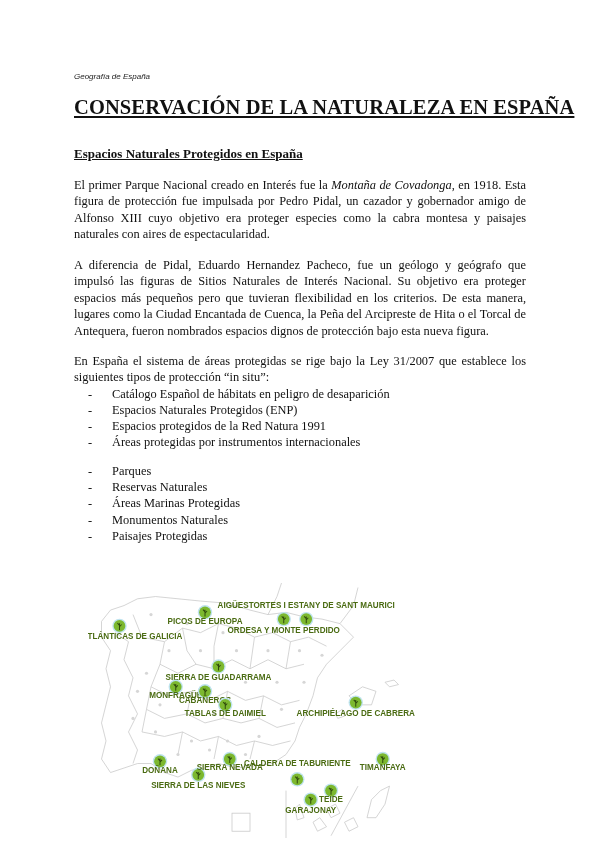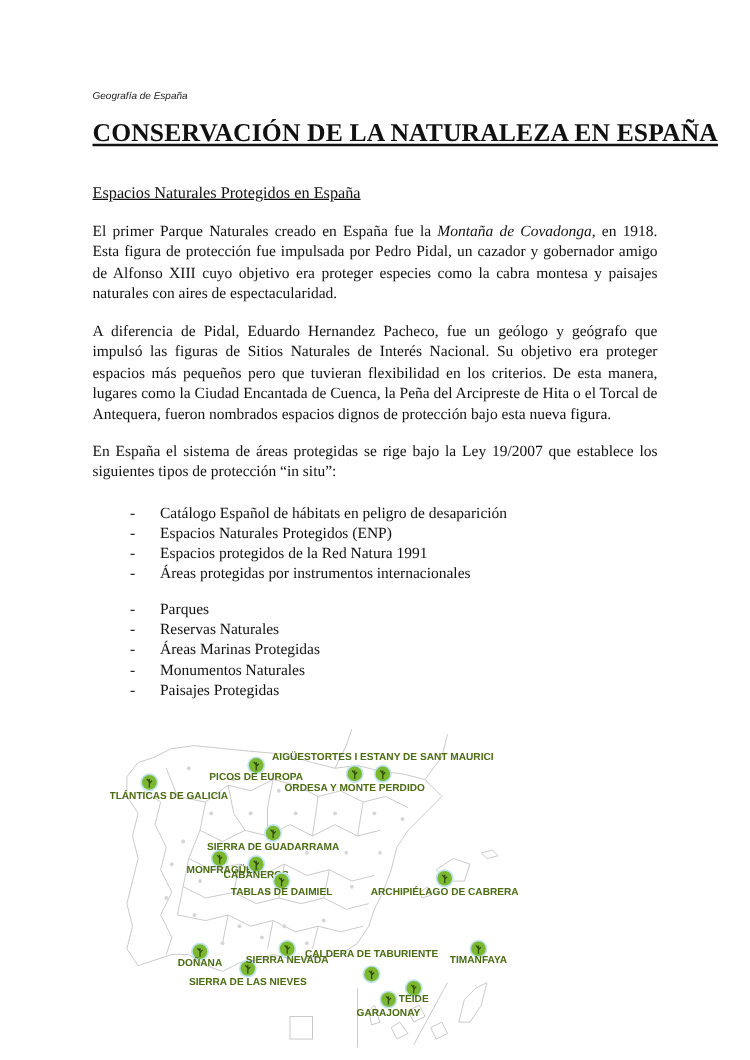--- a/index.html
+++ b/index.html
@@ -3,52 +3,52 @@
 <meta charset="utf-8">
 <style>
   html, body { margin: 0; padding: 0; background: #ffffff; }
   body { width: 600px; height: 848px; position: relative; overflow: hidden;
          font-family: "Liberation Serif", "DejaVu Serif", serif; color: #111; }
   .page { position: absolute; left: 0; top: 0; width: 600px; height: 848px; }
   .header-note { position: absolute; left: 74px; top: 72px; font-family: "Liberation Sans", "DejaVu Sans", sans-serif;
                  font-style: italic; font-size: 8px; color: #222; }
   .title { position: absolute; left: 74px; top: 96px; margin: 0; font-size: 20.5px; font-weight: bold;
            text-decoration: underline; letter-spacing: 0.1px; white-space: nowrap; }
-  .subtitle { position: absolute; left: 74px; top: 146px; margin: 0; font-size: 13px; font-weight: normal;
+  .subtitle { position: absolute; left: 74px; top: 146px; margin: 0; font-size: 13px; font-weight: bold;
               text-decoration: underline; white-space: nowrap; }
   .para { position: absolute; left: 74px; width: 452px; margin: 0; font-size: 12.4px; line-height: 16.4px;
           text-align: justify; }
   .p1 { top: 177px; }
   .p2 { top: 257px; }
   .p3 { top: 353px; }
   .p4 { top: 463px; }
-  ul.dash { list-style: none; margin: 16px; padding: 0; }
+  ul.dash { list-style: none; margin: 0; padding: 0; }
   ul.dash li { position: relative; padding-left: 38px; line-height: 16.2px; text-align: left; }
   ul.dash li::before { content: "-"; position: absolute; left: 14px; }
   .map { position: absolute; left: 88px; top: 583px; width: 360px; height: 255px; }
   .map svg { width: 100%; height: 100%; display: block; }
   .pin-label { font-family: "Liberation Sans", "DejaVu Sans", sans-serif; font-size: 3.6px; fill: #4a6b12; font-weight: bold; }
 </style>
 </head>
 <body>
 
 <div class="page">
 
   <div class="header-note">Geografía de España</div>
 
   <h1 class="title">CONSERVACIÓN DE LA NATURALEZA EN ESPAÑA</h1>
 
   <h2 class="subtitle">Espacios Naturales Protegidos en España</h2>
 
-  <p class="para p1"><span>El primer Parque Naturales creado en España fue la </span><i>Montaña de Covadonga</i><span>, en 1918. Esta figura de protección fue impulsada por Pedro Pidal, un cazador y gobernador amigo de Alfonso XIII cuyo objetivo era proteger especies como la cabra montesa y paisajes naturales con aires de espectacularidad.</span></p>
+  <p class="para p1"><span>El primer Parque Nacional creado en Interés fue la </span><i>Montaña de Covadonga</i><span>, en 1918. Esta figura de protección fue impulsada por Pedro Pidal, un cazador y gobernador amigo de Alfonso XIII cuyo objetivo era proteger especies como la cabra montesa y paisajes naturales con aires de espectacularidad.</span></p>
 
   <p class="para p2">A diferencia de Pidal, Eduardo Hernandez Pacheco, fue un geólogo y geógrafo que impulsó las figuras de Sitios Naturales de Interés Nacional. Su objetivo era proteger espacios más pequeños pero que tuvieran flexibilidad en los criterios. De esta manera, lugares como la Ciudad Encantada de Cuenca, la Peña del Arcipreste de Hita o el Torcal de Antequera, fueron nombrados espacios dignos de protección bajo esta nueva figura.</p>
 
   <div class="para p3">
-    <div>En España el sistema de áreas protegidas se rige bajo la Ley 19/2007 que establece los siguientes tipos de protección “in situ”:</div>
+    <div>En España el sistema de áreas protegidas se rige bajo la Ley 31/2007 que establece los siguientes tipos de protección “in situ”:</div>
     <ul class="dash">
       <li>Catálogo Español de hábitats en peligro de desaparición</li>
       <li>Espacios Naturales Protegidos (ENP)</li>
       <li>Espacios protegidos de la Red Natura 1991</li>
       <li>Áreas protegidas por instrumentos internacionales</li>
     </ul>
   </div>
 
   <div class="para p4">
     <ul class="dash">

